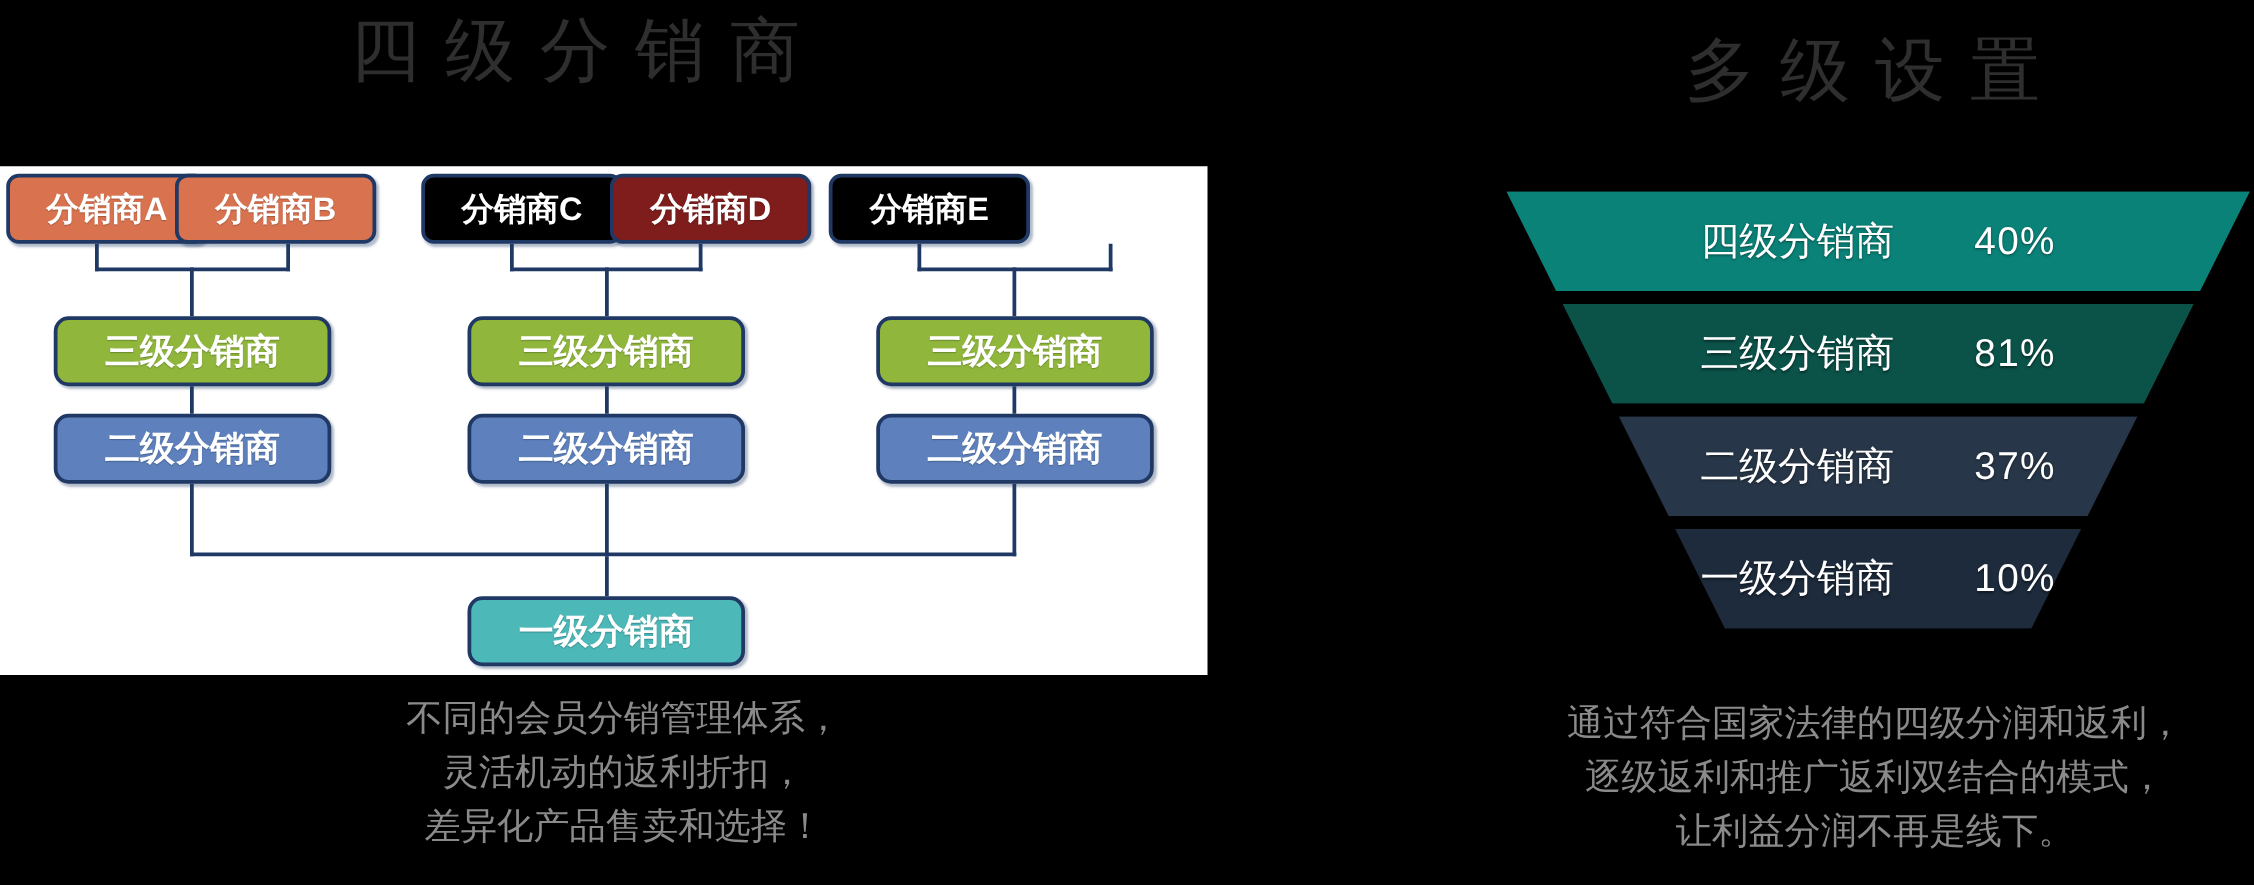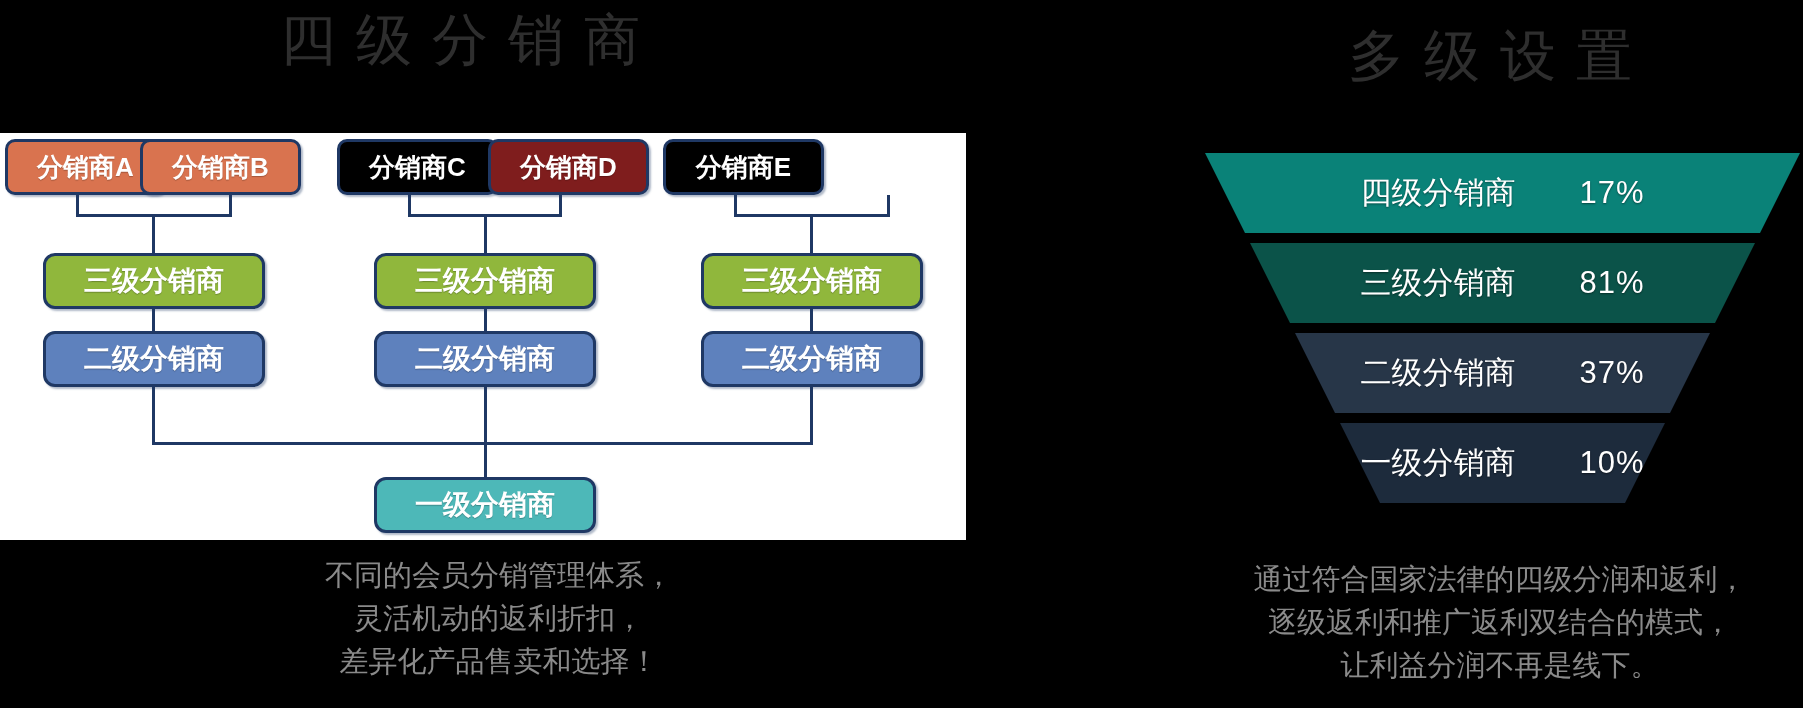--- a/index.html
+++ b/index.html
@@ -94,21 +94,21 @@
 
   <div class="caption caption-left">
     <div>不同的会员分销管理体系，</div>
     <div>灵活机动的返利折扣，</div>
     <div>差异化产品售卖和选择！</div>
   </div>
 
   <div class="funnel">
     <div class="frow f1" style="background: rgb(10, 130, 120);">
       <span class="lbl">四级分销商</span>
-      <span class="pct">17%</span>
+      <span class="pct">40%</span>
     </div>
     <div class="frow f2" style="background: rgb(11, 83, 73);">
       <span class="lbl">三级分销商</span>
       <span class="pct">81%</span>
     </div>
     <div class="frow f3" style="background: rgb(39, 54, 72);">
       <span class="lbl">二级分销商</span>
       <span class="pct">37%</span>
     </div>
     <div class="frow f4" style="background: rgb(29, 43, 60);">

